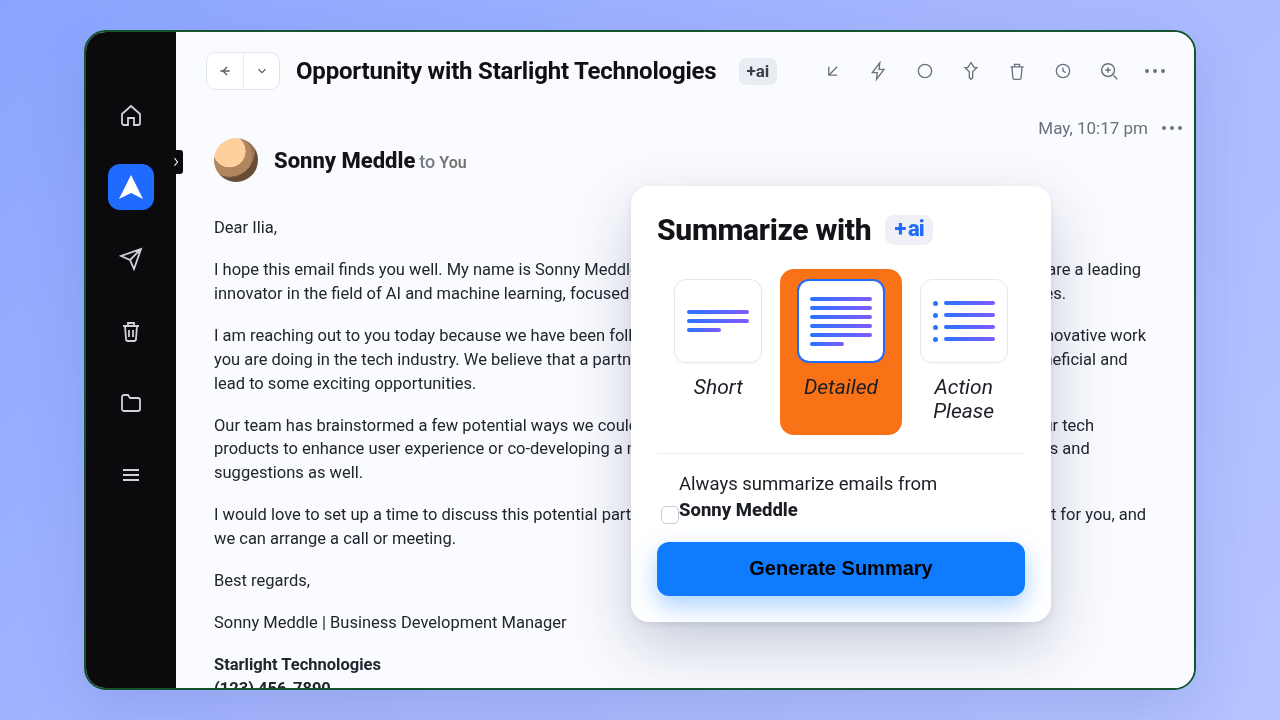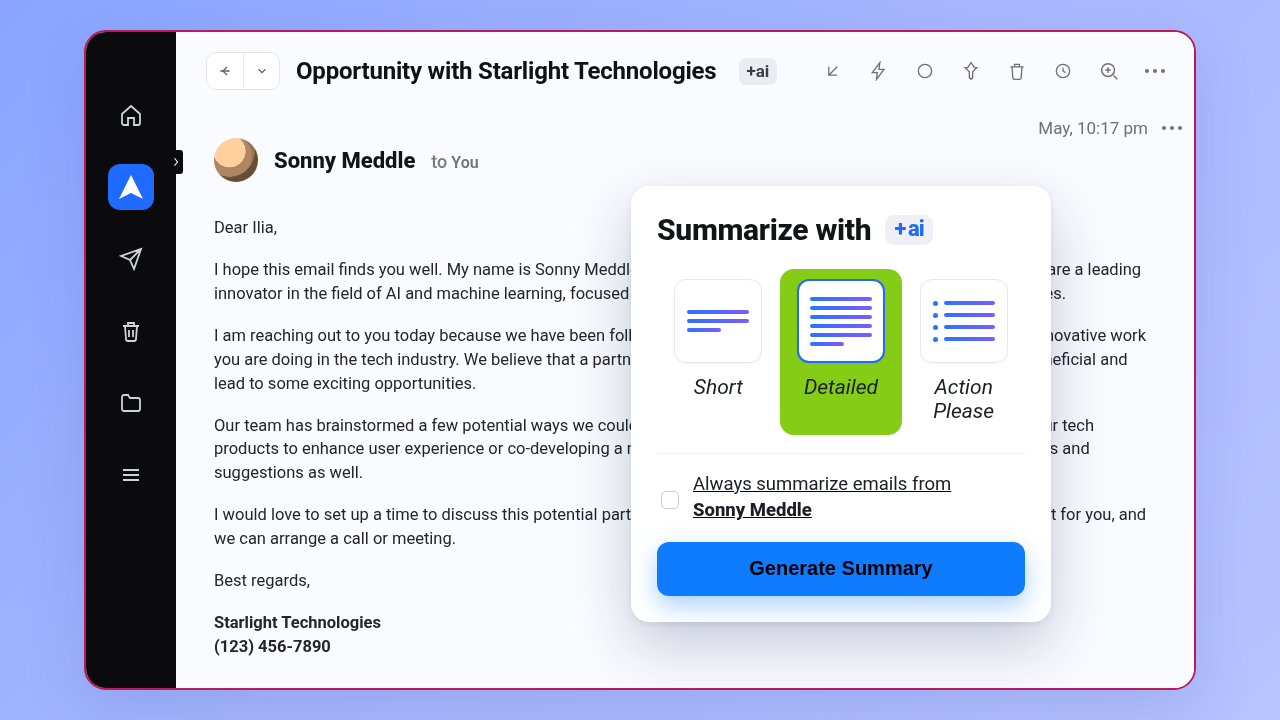--- a/index.html
+++ b/index.html
@@ -4,21 +4,21 @@
 <style>
   * { box-sizing: border-box; margin: 0; padding: 0; }
   html, body { width: 1280px; height: 720px; overflow: hidden; font-family: -apple-system, BlinkMacSystemFont, "Segoe UI", Roboto, Helvetica, Arial, sans-serif; }
   body {
     background: linear-gradient(135deg, #8aa5ff 0%, #a8b8ff 50%, #b6c4ff 100%);
     display: flex; align-items: center; justify-content: center;
   }
   .window {
     width: 1112px; height: 660px;
     background: #fafbff;
-    border: 2px solid #be185d;
+    border: 2px solid #14532d;
     border-radius: 22px;
     overflow: hidden;
     display: flex;
     position: relative;
     box-shadow: 0 20px 60px rgba(40,60,140,.15);
   }
   
   .sidebar {
     width: 90px; background: #0b0b0d; flex: 0 0 90px;
     display: flex; flex-direction: column; align-items: center;
@@ -65,21 +65,21 @@
   .body {
     flex:1; padding: 28px 38px 10px 38px; position:relative; overflow:hidden;
   }
   .from-row { display:flex; align-items:center; gap:16px; }
   .avatar {
     width:44px; height:44px; border-radius:50%;
     background: radial-gradient(circle at 35% 30%, #ffcf9e 0 38%, #b08660 39% 60%, #7a5b40 61% 100%);
     box-shadow: inset -6px -4px 0 rgba(0,0,0,.15);
   }
   .sender { font-size:22px; font-weight:800; color:#121418; }
-  .tolabel { font-size:18px; color:#767a85; margin-left:12px; font-weight:500; }
+  .tolabel { font-size:18px; color:#767a85; margin-left:0; font-weight:500; }
   .you { color:#737373; font-weight:600; }
   .meta-right {
     position:absolute; top: 8px; right: 12px; display:flex; align-items:center; gap:14px; color:#6c707c;
     font-size:17px;
   }
   .email-text { margin-top: 34px; font-size:16.5px; line-height:1.45; color:#22252d; max-width: 940px; }
   .email-text p { margin-bottom: 18px; }
   
   .popup {
     position:absolute; top: 76px; left: 455px; width: 420px;
@@ -88,42 +88,42 @@
     z-index: 5;
   }
   .popup h2 { font-size:30px; font-weight:800; color:#121418; display:flex; align-items:center; gap:14px; letter-spacing:-0.3px;}
   .ai-badge {
     background:#eef0f5; border-radius:9px; padding:3px 9px 5px; display:inline-flex; align-items:center;
   }
   .ai-badge .plus { color:#1f6bff; font-weight:800; font-size:22px; line-height:1; }
   .ai-badge .ai  { color:#1f6bff; font-weight:800; font-size:22px; line-height:1; margin-left:2px; letter-spacing:-1px;}
   .options { display:flex; justify-content:space-between; margin-top:22px; }
   .opt { width:138px; text-align:center; border-radius:14px; padding:10px 0 12px; }
-  .opt.selected { background:#84cc16; }
+  .opt.selected { background:#f97316; }
   .thumb {
     width:88px; height:84px; margin:0 auto 12px; border-radius:12px; background:#fff;
     border:1px solid #e6e8f0; display:flex; align-items:center; justify-content:center;
     box-shadow: 0 1px 2px rgba(0,0,0,.04);
   }
   .opt.selected .thumb { border:2px solid #1f6bff; }
   .thumb .lines { width:62px; display:flex; flex-direction:column; gap:5px; }
   .thumb .lines i { display:block; height:4px; border-radius:3px; background: linear-gradient(90deg,#2a73ff,#7e5bff); }
   .thumb.short .lines i:nth-child(1){width:100%;}
   .thumb.short .lines i:nth-child(2){width:100%;}
   .thumb.short .lines i:nth-child(3){width:55%;}
   .thumb.detailed .lines i{width:100%;}
   .thumb.detailed .lines i:nth-child(6){width:55%;}
   .thumb.action { }
   .thumb.action .row { display:flex; align-items:center; gap:6px; }
   .thumb.action .dot { width:5px; height:5px; border-radius:50%; background:#2a73ff; flex:0 0 5px;}
   .thumb.action .bar { flex:1; height:4px; border-radius:3px; background:linear-gradient(90deg,#2a73ff,#7e5bff); }
   .thumb.action .col { width:62px; display:flex; flex-direction:column; gap:7px; }
   .optlabel { font-size:21px; color:#1b1e25;font-style:italic; }
   .divider { height:1px; background:#eceef4; margin: 18px 0 18px; }
-  .always { display:flex; gap:14px; align-items:center; padding: 0 4px; text-decoration: underline; }
+  .always { display:flex; gap:0; align-items:flex-end; padding: 0 4px; }
   .checkbox {
     width:18px; height:18px; border:1.5px solid #c7cbd6; border-radius:5px; margin-top:4px; flex:0 0 18px; background:#fff;
   }
   .always-text { font-size:18.5px; color:#1b1e25; line-height:1.4; }
   .always-text b { font-weight:800; display:block; }
   .generate {
     margin-top:18px; width:100%; height:54px; border:none; border-radius:12px;
     background:#0f7bff; color:#000000; font-size:20px; font-weight:700; cursor:pointer;
     box-shadow: 0 10px 24px rgba(15,123,255,.35);
   }
@@ -257,20 +257,21 @@
         </div>
       </div>
 
       <div class="email-text" id="email-text">
           <p style="white-space: pre-line;">Dear Ilia,</p>
           <p style="white-space: pre-line;">I hope this email finds you well. My name is  Sonny Meddle, and I am reaching out from Starlight Technologies. We are a leading innovator in the field of AI and machine learning, focused on developing cutting-edge solutions for various industries.</p>
           <p style="white-space: pre-line;">I am reaching out to you today because we have been following your company closely and are impressed by the innovative work you are doing in the tech industry. We believe that a partnership between our two companies could be mutually beneficial and lead to some exciting opportunities.</p>
           <p style="white-space: pre-line;">Our team has brainstormed a few potential ways we could collaborate, such as integrating our AI solutions into your tech products to enhance user experience or co-developing a new product together. We are open to exploring other ideas and suggestions as well.</p>
           <p style="white-space: pre-line;">I would love to set up a time to discuss this potential partnership further. Please let me know a time that works best for you, and we can arrange a call or meeting.</p>
           <p style="white-space: pre-line;">Best regards,</p>
+          <p style="white-space: pre-line;">Sonny Meddle | Business Development Manager</p>
           <p style="white-space: pre-line; font-weight: bold;">Starlight Technologies
 (123) 456-7890</p>
         </div>
 
       <div class="popup">
         <h2>
           <span>Summarize with</span>
           <span class="ai-badge">
             <span class="plus">+</span>
               <span class="ai">ai</span>

